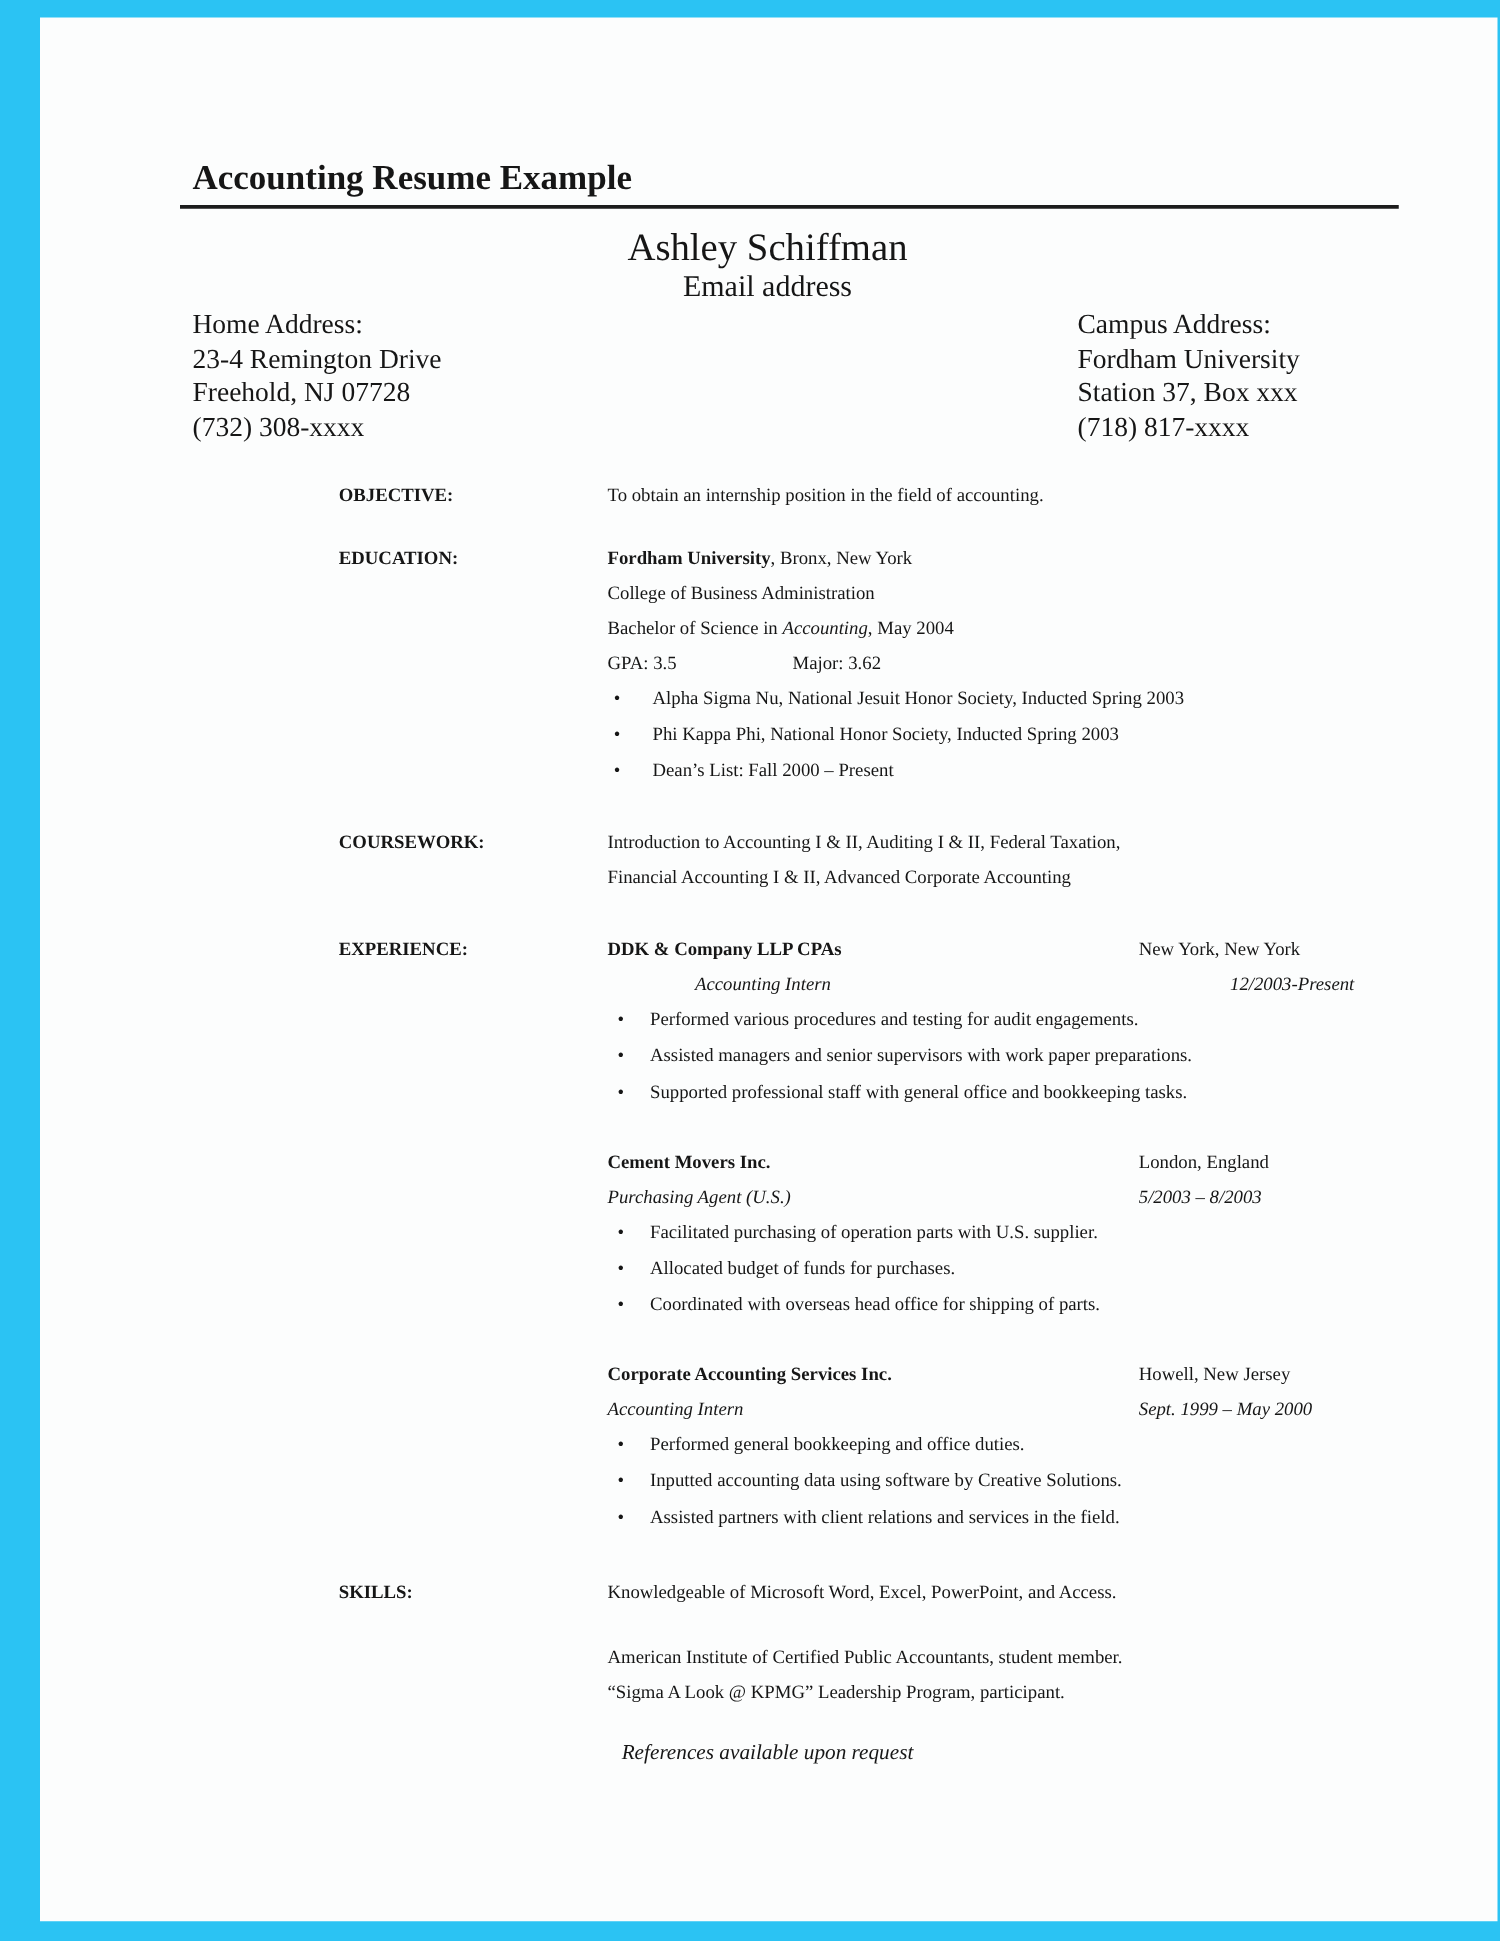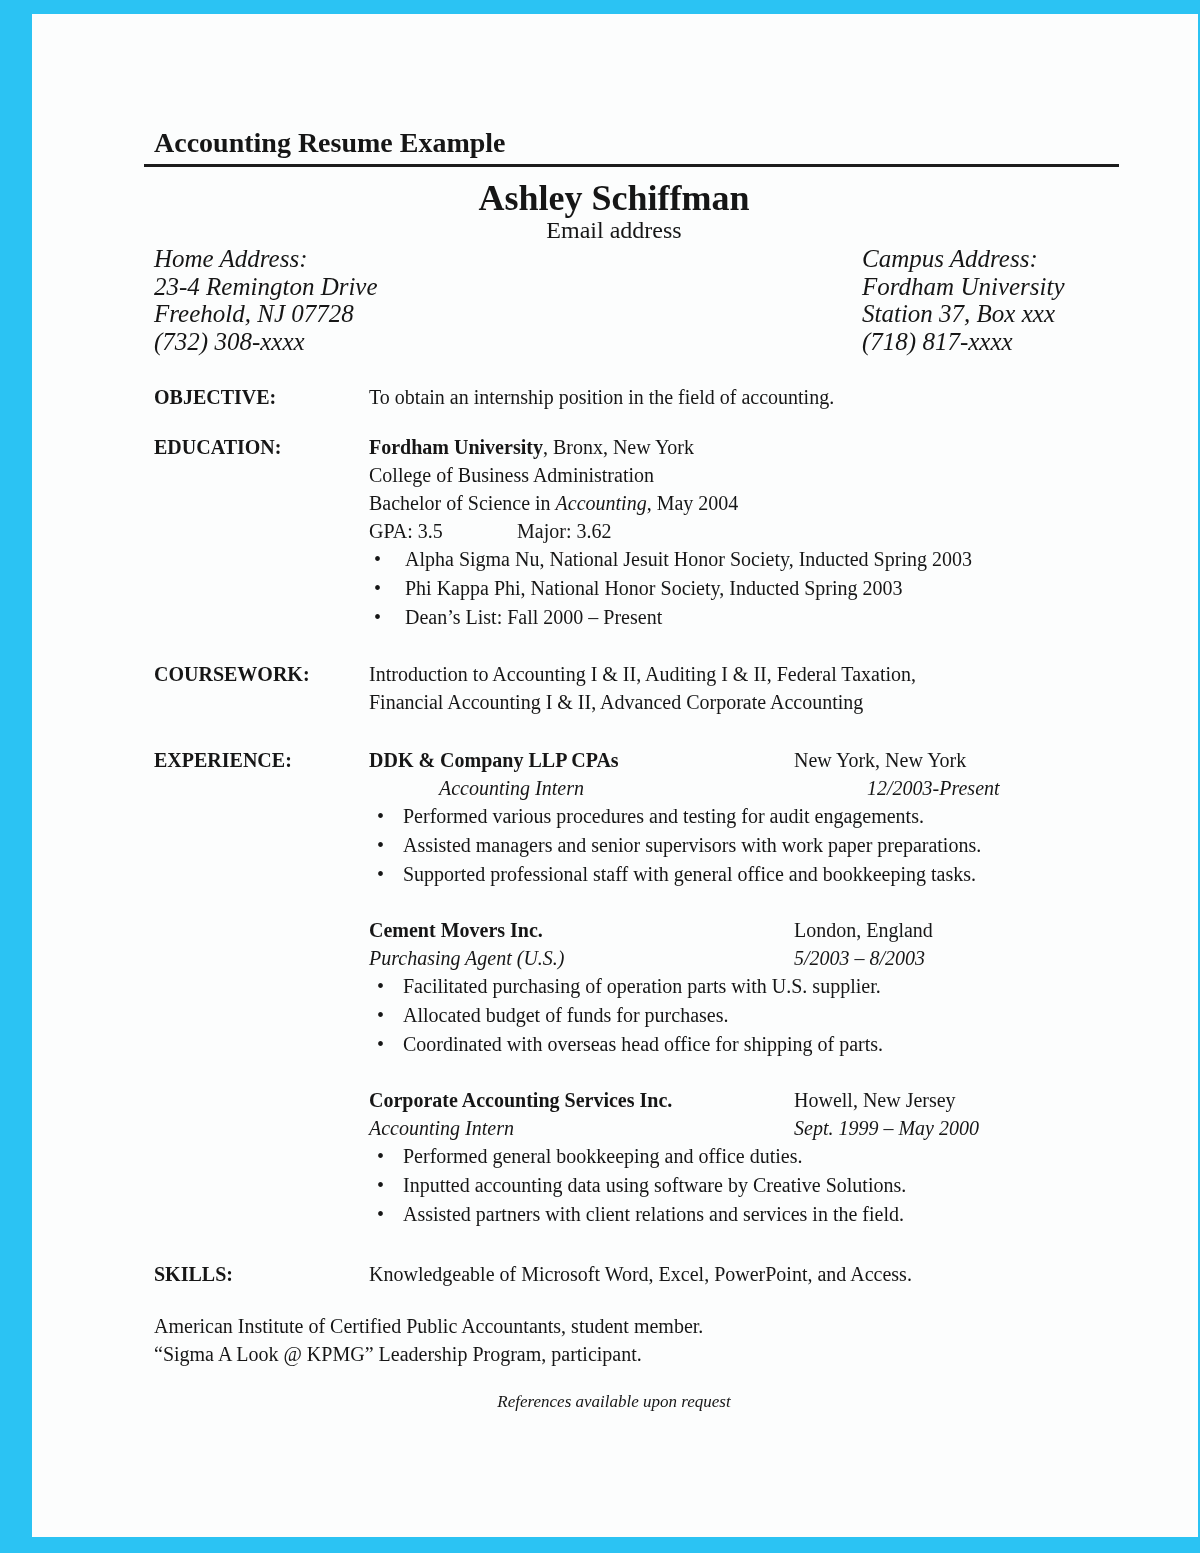--- a/index.html
+++ b/index.html
@@ -31,38 +31,38 @@
     width: 975px;
     font-size: 28px;
     font-weight: bold;
     line-height: 33px;
     padding-bottom: 5px;
     border-bottom: 3px solid #1c1c1c;
   }
 
   
   .center-block { width: 920px; text-align: center; }
-  .name { font-size: 36px; font-weight: bold; line-height: 36px; margin-top: 13px; }
+  .name { font-size: 31px; font-weight: normal; line-height: 36px; margin-top: 13px; }
   .email { font-size: 24px; line-height: 29px; }
 
   .addresses {
     position: relative;
     width: 920px;
-    font-size: 25px;
+    font-size: 22px;
     line-height: 27.5px;
-    font-style: italic;
   }
   .addr-campus { position: absolute; left: 708px; top: 0; }
 
   
   .section {
     display: flex;
-    font-size: 20px;
+    font-size: 15px;
     line-height: 28px;
     margin-top: 28px;
+    justify-content: flex-end;
   }
   .section-label { width: 215px; flex-shrink: 0; font-weight: bold; }
   .section-body { width: 712px; }
 
   
   ul.blist { list-style: none; margin: 0; padding: 0; }
   ul.blist li {
     position: relative;
     padding-left: 34px;
     line-height: 29px;

